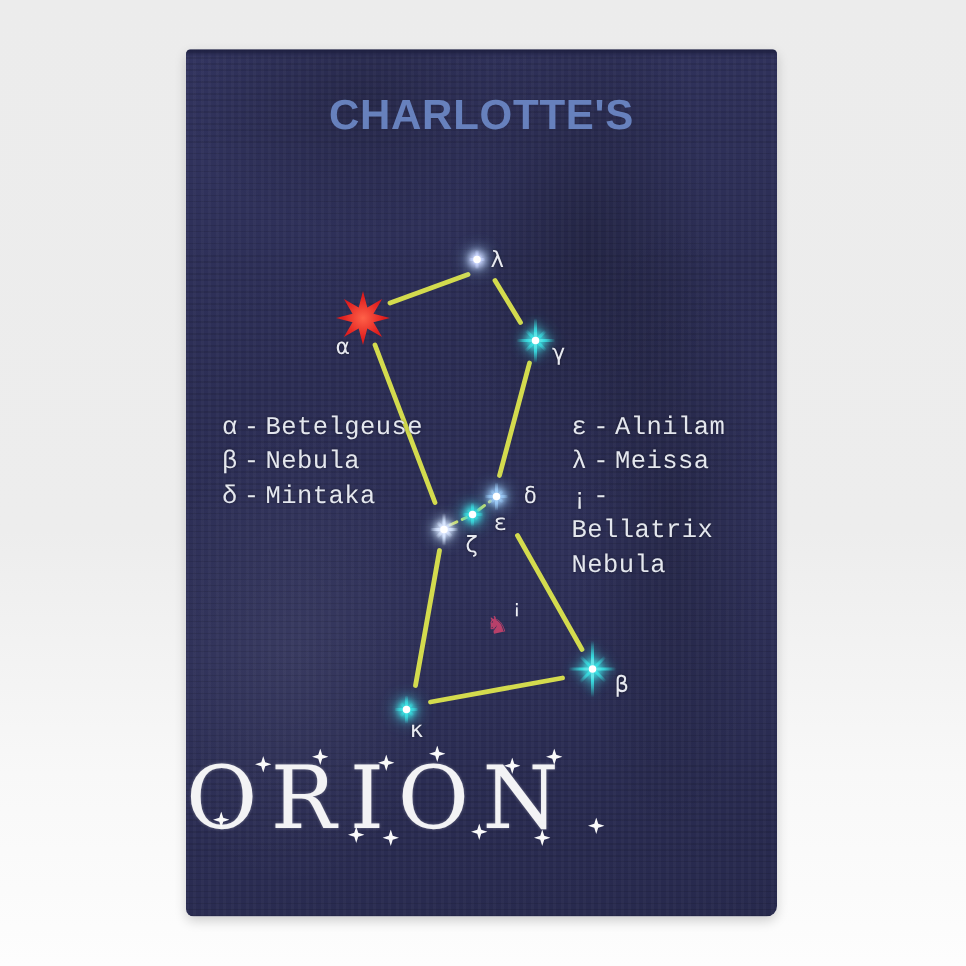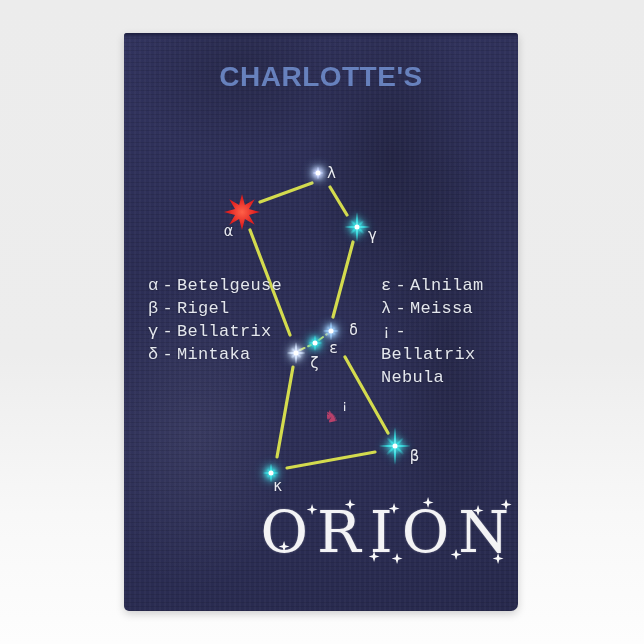--- a/index.html
+++ b/index.html
@@ -63,21 +63,21 @@
   .legend{position:absolute;top:241px;color:#e4e7ee;font-family:Liberation Mono, monospace;
     font-size:17px;line-height:23px;letter-spacing:.3px;text-shadow:0 0 2px rgba(0,0,0,.4);}
   .legend-left{left:24px;}
   .legend-right{left:257px;width:112px;}
   .legend-row{white-space:normal;}
   .legend-row .sym{display:inline-block;min-width:10px;}
   .legend-row .sep{padding:0 4px;}
   .legend-row .name{display:inline-block;vertical-align:top;max-width:86px;}
   .legend-row .sym.flip{transform:rotate(180deg);}
   
-  .orion-wrap{position:absolute;left:0;top:468px;width:100%;text-align:right;}
+  .orion-wrap{position:absolute;left:0;top:468px;width:100%;text-align:left;}
   .orion-inner{position:relative;display:inline-block;}
   .orion-title{
     font-family:"DejaVu Serif",serif;font-weight:normal;color:#f3f3f5;margin:0;
     font-size:58px;line-height:62px;letter-spacing:9px;text-shadow:0 0 2px rgba(255,255,255,.35);
   }
   .star4{position:absolute;width:11px;height:11px;background:#fafafa;
     clip-path:polygon(50% 0,62% 38%,100% 50%,62% 62%,50% 100%,38% 62%,0 50%,38% 38%);
     filter:drop-shadow(0 0 1px #fff);}
 </style>
 </head>
@@ -164,22 +164,21 @@
         <span class="greek-label" style="left: 286px; top: 414px;">β</span>
       </div>
     <div class="nebula">
       <span class="horsehead-glyph" id="horsehead-glyph" style="left: 200px; top: 374px;">♞</span>
       <span class="nebula-pin" id="nebula-pin" style="left: 217px; top: 366px;">!</span>
     </div>
   </div>
 
   <div class="legend legend-left" id="legend-left">
       <div class="legend-row"><span class="sym">α</span><span class="sep">-</span><span class="name">Betelgeuse</span></div>
-      <div class="legend-row"><span class="sym">β</span><span class="sep">-</span><span class="name">Rigel</span></div>
-      <div class="legend-row"><span class="sym">γ</span><span class="sep">-</span><span class="name">Bellatrix</span></div>
+      <div class="legend-row"><span class="sym">β</span><span class="sep">-</span><span class="name">Nebula</span></div>
       <div class="legend-row"><span class="sym">δ</span><span class="sep">-</span><span class="name">Mintaka</span></div>
     </div>
   <div class="legend legend-right" id="legend-right">
       <div class="legend-row"><span class="sym">ε</span><span class="sep">-</span><span class="name">Alnilam</span></div>
       <div class="legend-row"><span class="sym">λ</span><span class="sep">-</span><span class="name">Meissa</span></div>
       <div class="legend-row"><span class="sym flip">!</span><span class="sep">-</span><span class="name">Bellatrix Nebula</span></div>
     </div>
 
   <div class="orion-wrap">
     <div class="orion-inner" id="orion-inner">

